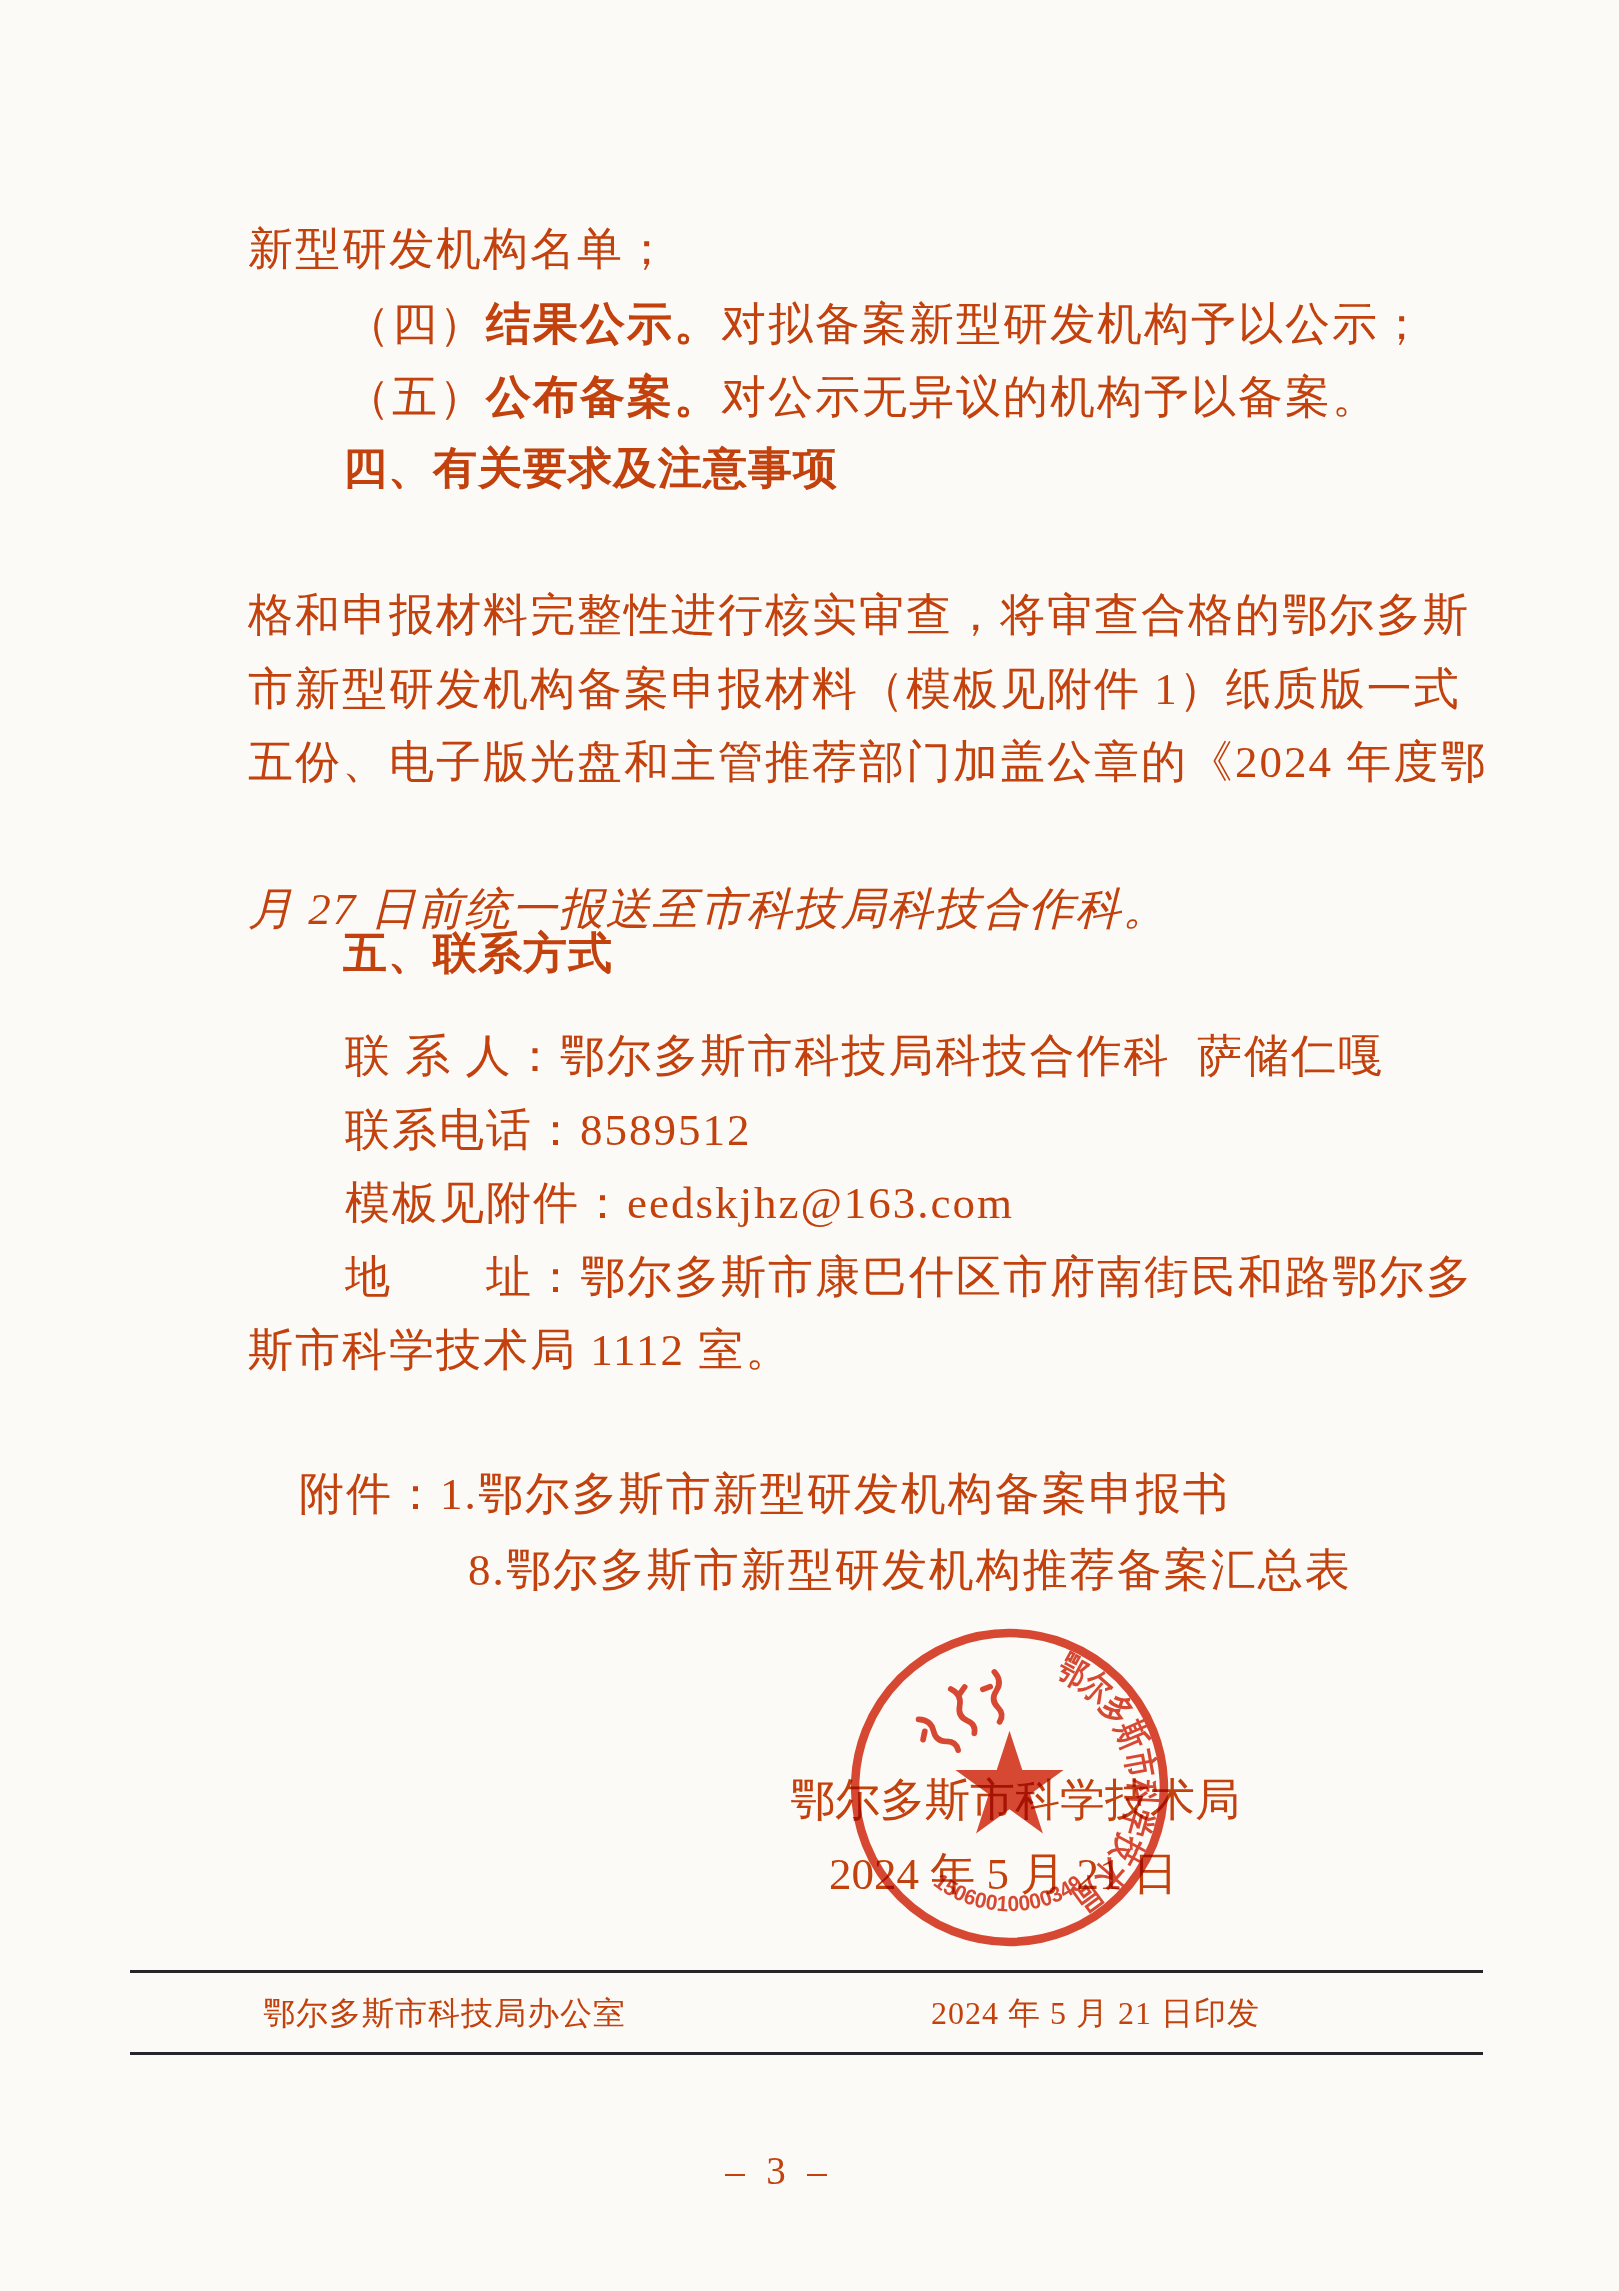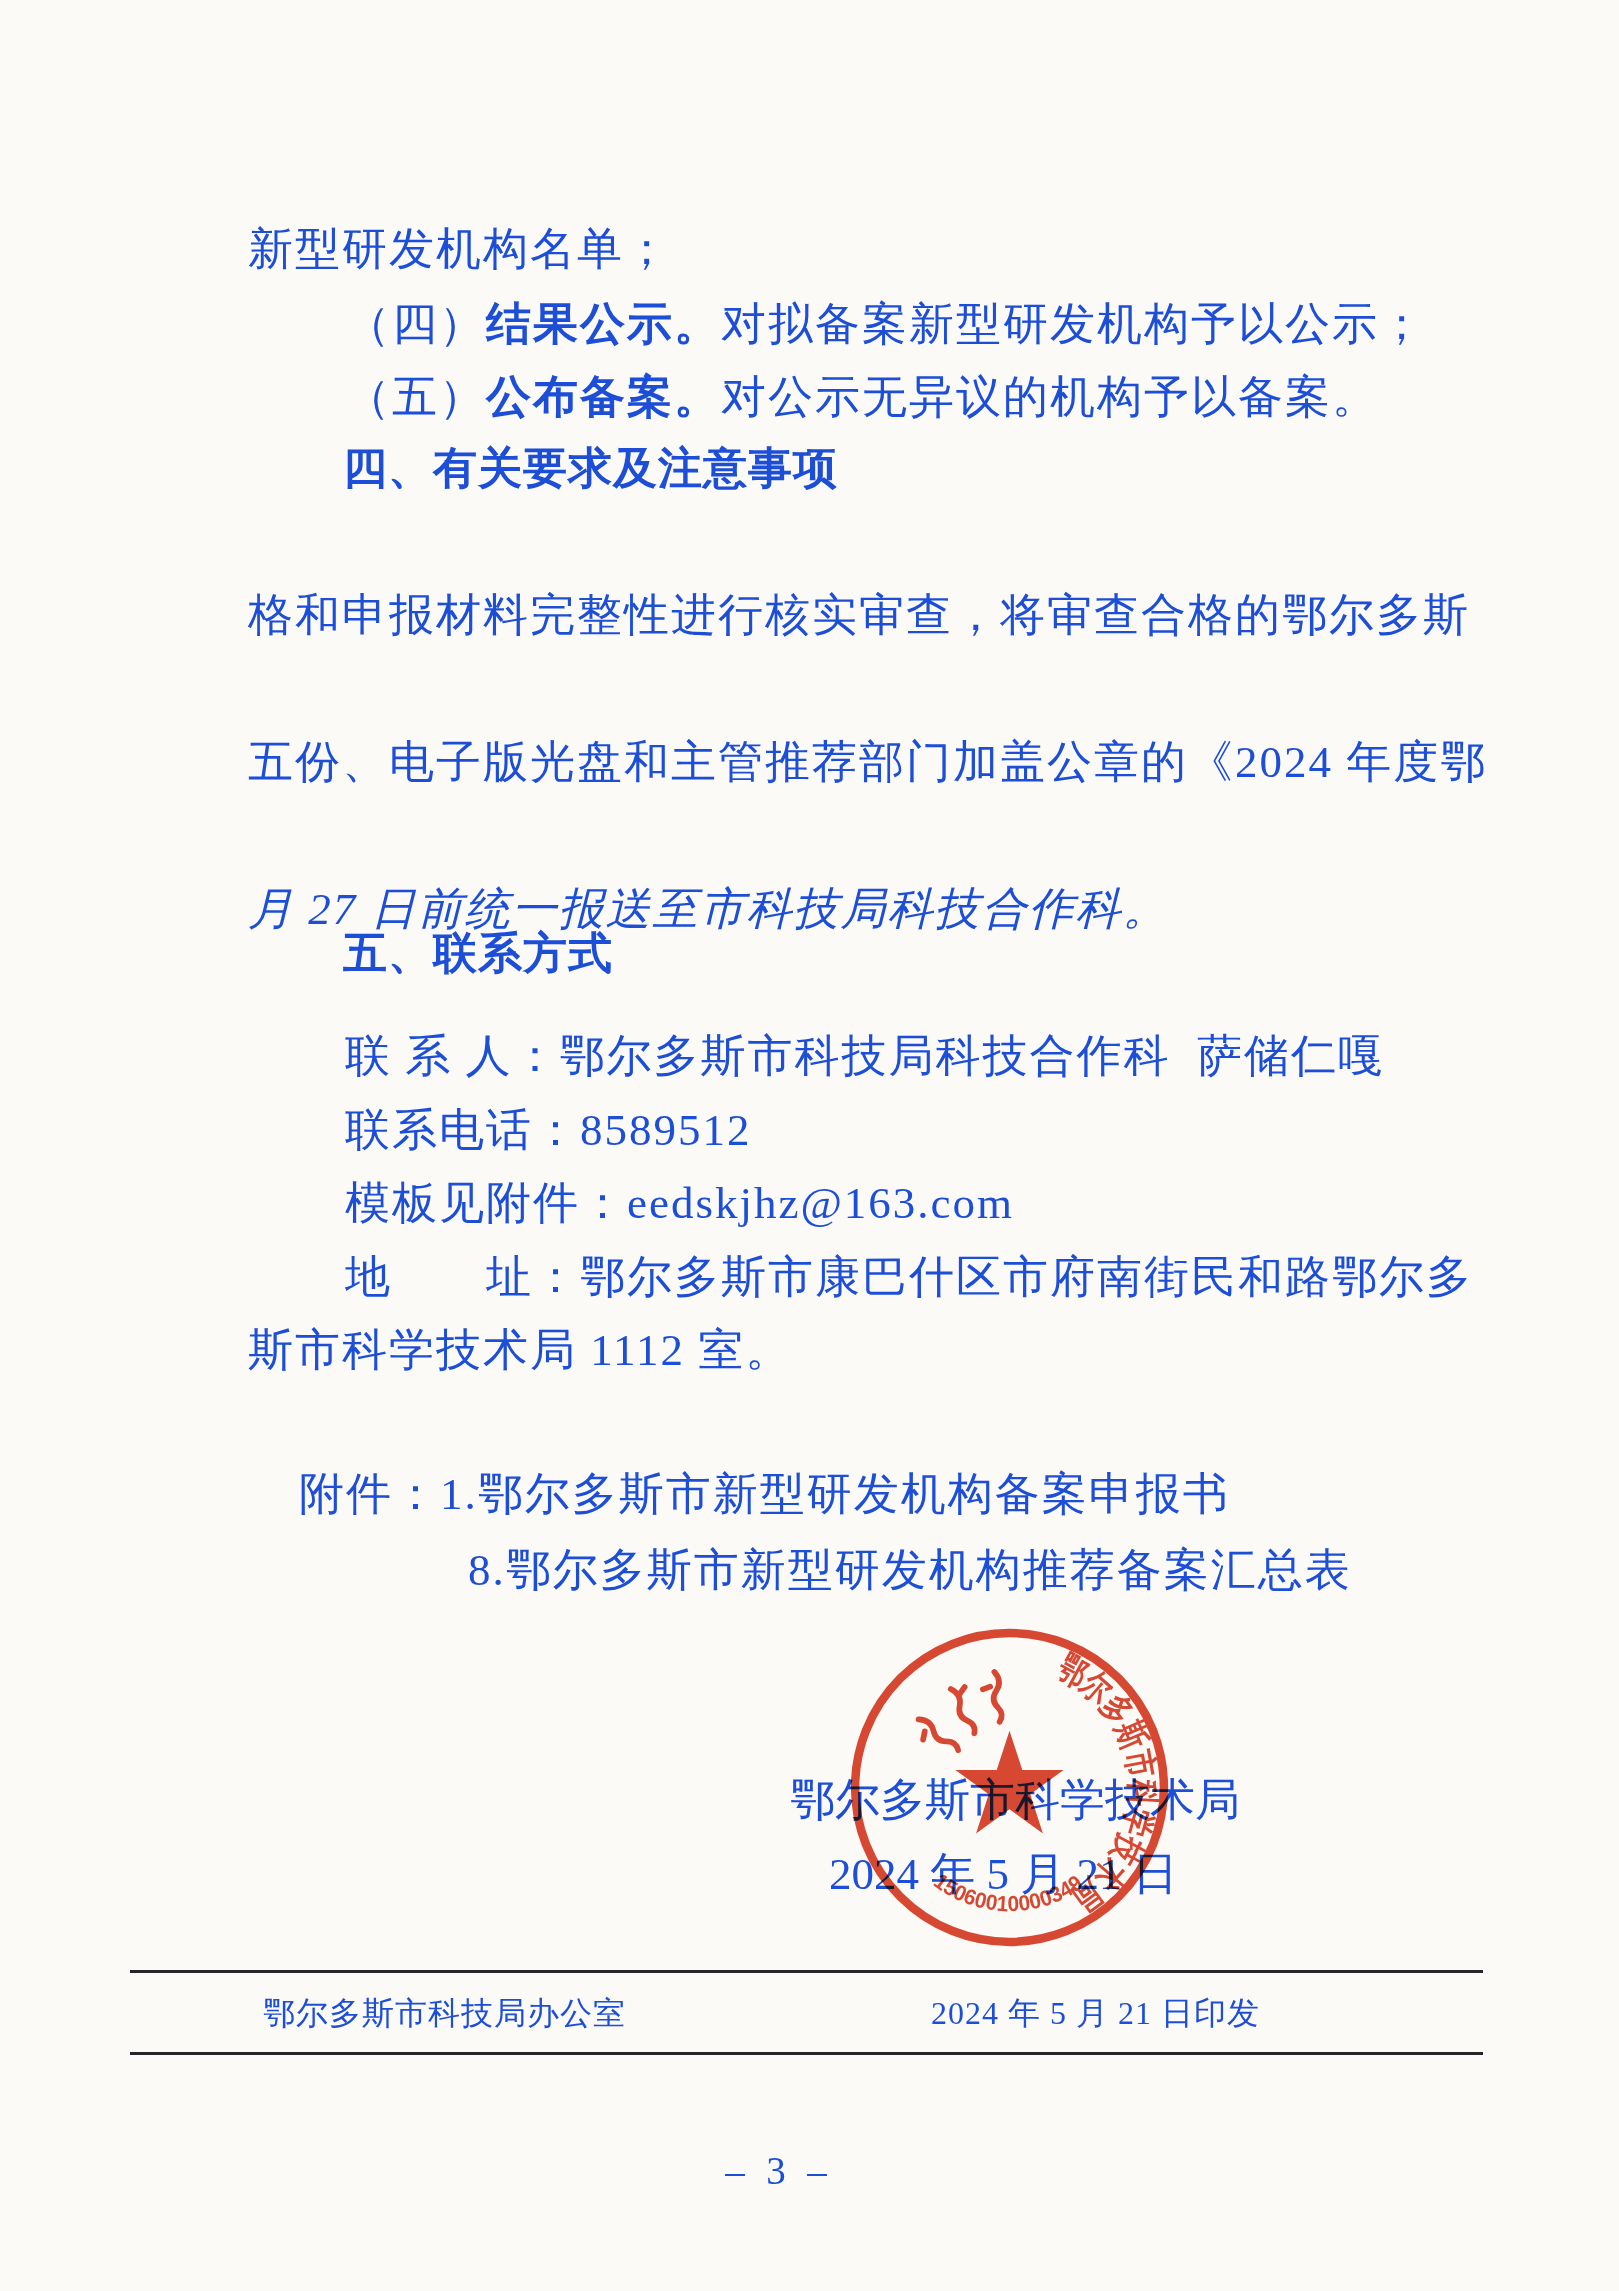--- a/index.html
+++ b/index.html
@@ -1,21 +1,21 @@
 <!DOCTYPE html>
 <html><head>
 <meta charset="utf-8">
 <style>
   html,body{margin:0;padding:0;background:#dcdcdc;}
   .page{
     position:relative;
     width:1619px;height:2292px;
     margin:0 auto;
     background:#fbfaf7;
-    color:#1d4ed8;
+    color:#c2410c;
     font-family:"Liberation Serif","DejaVu Serif",serif;
     overflow:hidden;
   }
   .ln{
     position:absolute;
     font-size:45px;
     line-height:1.15;
     letter-spacing:2px;
     white-space:pre;
   }
@@ -60,20 +60,21 @@
 
   <div class="ln" style="top:224px;left:248px;">新型研发机构名单；</div>
 
   <div class="ln" style="top:298px;left:345px;"><span>（四）</span><span class="runin">结果公示。</span><span>对拟备案新型研发机构予以公示；</span></div>
 
   <div class="ln" style="top:371px;left:345px;"><span>（五）</span><span class="runin">公布备案。</span><span>对公示无异议的机构予以备案。</span></div>
 
   <div class="ln hei" style="top:443px;left:343px;">四、有关要求及注意事项</div>
 
   <div class="ln" style="top:590px;left:248px;">格和申报材料完整性进行核实审查，将审查合格的鄂尔多斯</div>
+  <div class="ln" style="top:664px;left:248px;">市新型研发机构备案申报材料（模板见附件 1）纸质版一式</div>
   <div class="ln" style="top:737px;left:248px;">五份、电子版光盘和主管推荐部门加盖公章的《2024 年度鄂</div>
   <div class="ln" style="top:884px;left:248px;font-style:italic;">月 27 日前统一报送至市科技局科技合作科。</div>
 
   <div class="ln hei" style="top:928px;left:343px;">五、联系方式</div>
 
   <div class="ln" style="top:1031px;left:345px;"><span>联 系 人：</span><span>鄂尔多斯市科技局科技合作科  萨储仁嘎</span></div>
   <div class="ln" style="top:1105px;left:345px;"><span>联系电话：</span><span>8589512</span></div>
   <div class="ln" style="top:1178px;left:345px;"><span>模板见附件：</span><span>eedskjhz@163.com</span></div>
   <div class="ln" style="top:1252px;left:345px;"><span>地　　址：</span><span>鄂尔多斯市康巴什区市府南街民和路鄂尔多</span></div>
   <div class="ln" style="top:1325px;left:248px;">斯市科学技术局 1112 室。</div>

